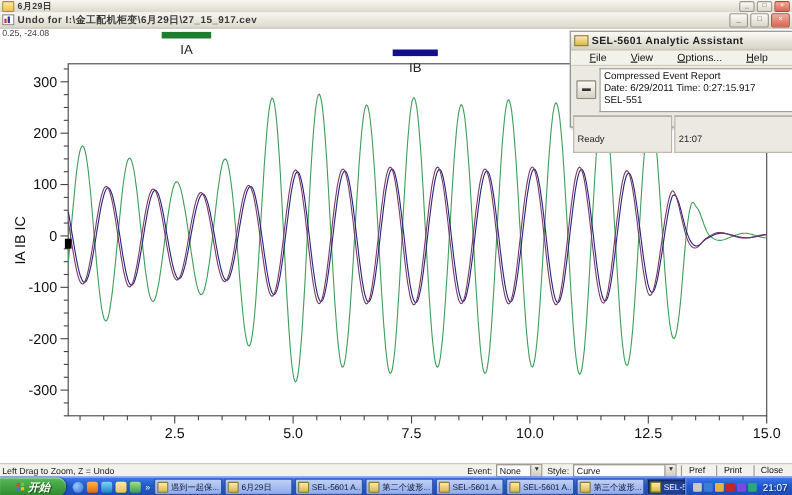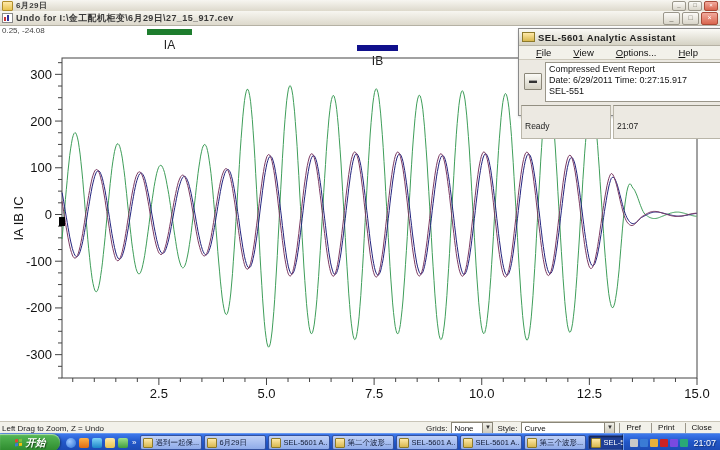--- a/index.html
+++ b/index.html
@@ -232,21 +232,21 @@
     <div class="aa-status">
       <div class="aa-cell c1">Ready</div>
       <div class="aa-cell c2">21:07</div>
     </div>
   </div>
 
 
   <div class="ctl-row">
     <span class="hint">Left Drag to Zoom, Z = Undo</span>
     <span class="ctl-right">
-      <span class="ctl-label">Grids:</span>
+      <span class="ctl-label">Event:</span>
       <span class="combo grids">
         <span class="cval">None</span>
         <span class="carrow">▼</span>
       </span>
       <span class="ctl-label">Style:</span>
       <span class="combo style">
         <span class="cval">Curve</span>
         <span class="carrow">▼</span>
       </span>
       <span class="mini-btn">Pref</span>

